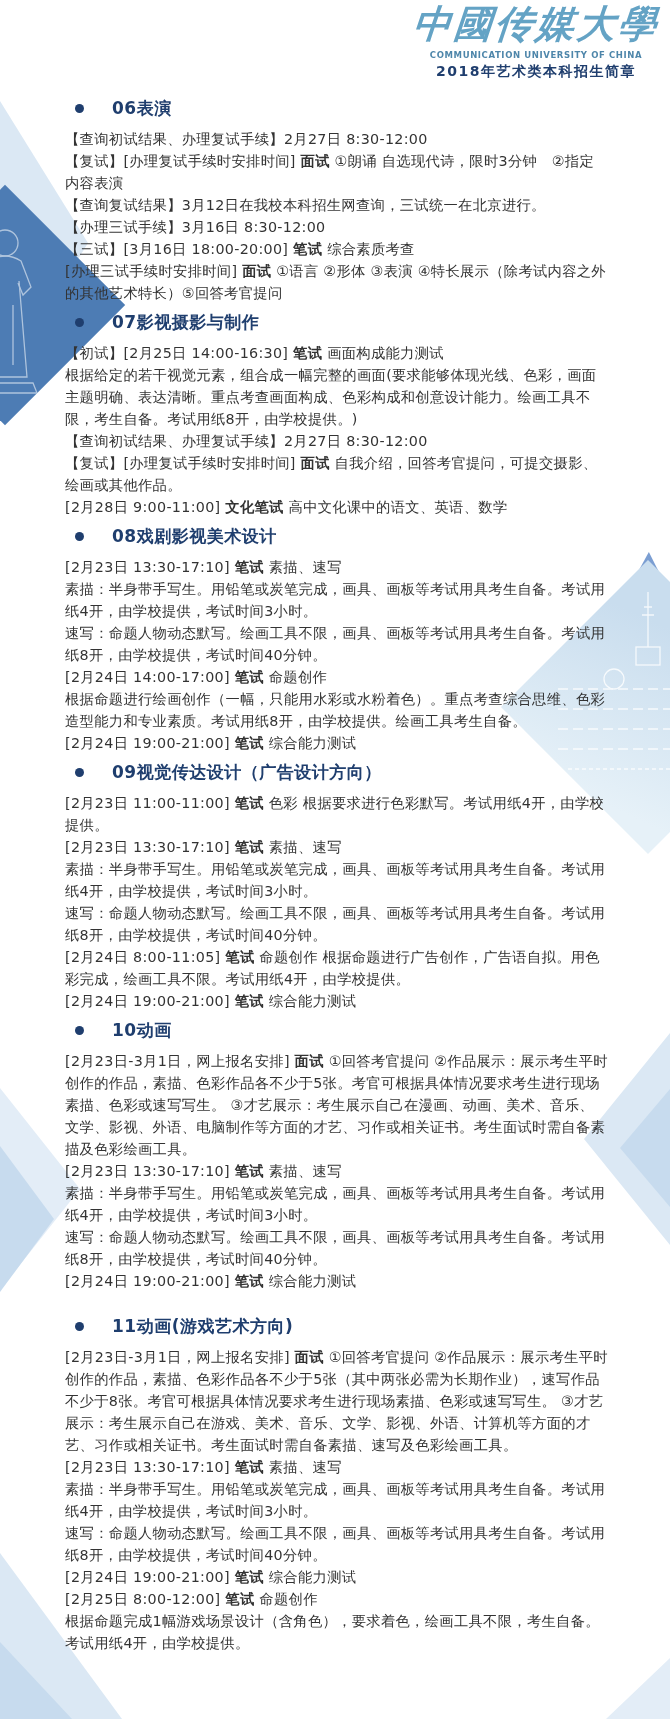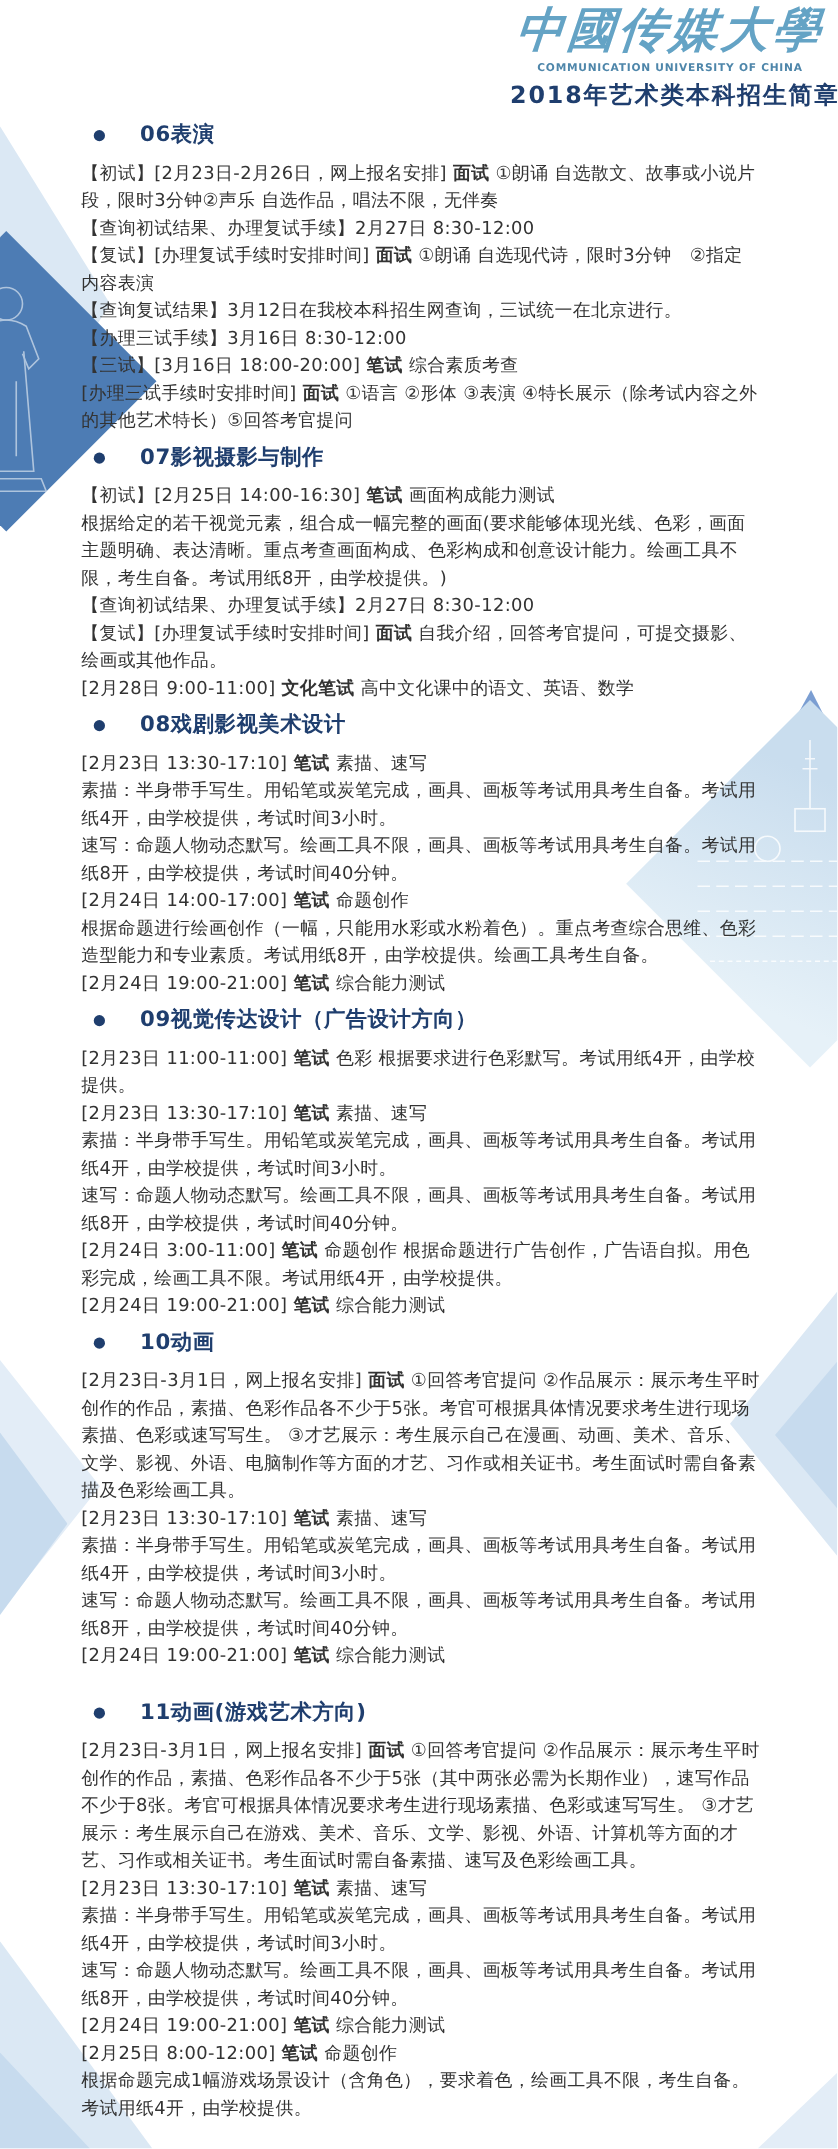--- a/index.html
+++ b/index.html
@@ -47,21 +47,21 @@
   .tri-bottom-left-med{left:0;top:1642px;width:72px;height:77px;
     clip-path:polygon(0 0,100% 100%,0 100%);background:var(--decor-medium);}
   .tri-bottom-right{right:0;top:1658px;width:64px;height:61px;
     clip-path:polygon(100% 0,100% 100%,0 100%);background:var(--decor-light-2);}
   
   .logo-block{position:absolute;top:2px;right:6px;width:256px;text-align:center;z-index:2;}
   .logo-cn{font-size:38px;line-height:1.2;font-weight:bold;font-style:italic;
     color:var(--logo-blue);letter-spacing:3px;transform:skewX(-5deg);white-space:nowrap;}
   .logo-en{font-size:8.5px;font-weight:bold;color:var(--logo-en-blue);
     letter-spacing:.6px;margin-top:2px;white-space:nowrap;}
-  .logo-sub{font-size:19px;font-weight:bold;color:var(--heading-navy);
+  .logo-sub{font-size:14px;font-weight:bold;color:var(--heading-navy);
     letter-spacing:1.5px;margin-top:3px;white-space:nowrap;}
   
   main{position:relative;z-index:1;padding:96px 62px 0 65px;}
   .sec-h{display:flex;align-items:center;gap:28px;margin:6px 0 8px;}
   .sec:first-child .sec-h{margin-top:0;}
   .sec-h.extra-top{margin-top:22px;}
   .bullet{width:9px;height:9px;border-radius:50%;background:var(--heading-navy);
     margin-left:10px;flex:0 0 auto;}
   .sec-title{font-size:17px;line-height:24px;font-weight:bold;
     color:var(--heading-navy);letter-spacing:.5px;}
@@ -117,21 +117,20 @@
     <div class="logo-en">COMMUNICATION UNIVERSITY OF CHINA</div>
     <div class="logo-sub">2018年艺术类本科招生简章</div>
   </header>
 
   <main>
       <section class="sec">
         <div class="sec-h">
           <span class="bullet"></span>
           <span class="sec-title">06表演</span>
         </div>
-        <p class="para"><span>【初试】[2月23日-2月26日，网上报名安排] </span><span class="bd">面试</span><span> ①朗诵 自选散文、故事或小说片段，限时3分钟②声乐 自选作品，唱法不限，无伴奏</span></p>
         <p class="para"><span>【查询初试结果、办理复试手续】2月27日 8:30-12:00</span></p>
         <p class="para"><span>【复试】[办理复试手续时安排时间] </span><span class="bd">面试</span><span> ①朗诵 自选现代诗，限时3分钟　②指定内容表演</span></p>
         <p class="para"><span>【查询复试结果】3月12日在我校本科招生网查询，三试统一在北京进行。</span></p>
         <p class="para"><span>【办理三试手续】3月16日 8:30-12:00</span></p>
         <p class="para"><span>【三试】[3月16日 18:00-20:00] </span><span class="bd">笔试</span><span> 综合素质考查</span></p>
         <p class="para"><span>[办理三试手续时安排时间] </span><span class="bd">面试</span><span> ①语言 ②形体 ③表演 ④特长展示（除考试内容之外的其他艺术特长）⑤回答考官提问</span></p>
       </section>
       <section class="sec">
         <div class="sec-h">
           <span class="bullet"></span>
@@ -157,21 +156,21 @@
       </section>
       <section class="sec">
         <div class="sec-h">
           <span class="bullet"></span>
           <span class="sec-title">09视觉传达设计（广告设计方向）</span>
         </div>
         <p class="para"><span>[2月23日 11:00-11:00] </span><span class="bd">笔试</span><span> 色彩 根据要求进行色彩默写。考试用纸4开，由学校提供。</span></p>
         <p class="para"><span>[2月23日 13:30-17:10] </span><span class="bd">笔试</span><span> 素描、速写</span></p>
         <p class="para"><span>素描：半身带手写生。用铅笔或炭笔完成，画具、画板等考试用具考生自备。考试用纸4开，由学校提供，考试时间3小时。</span></p>
         <p class="para"><span>速写：命题人物动态默写。绘画工具不限，画具、画板等考试用具考生自备。考试用纸8开，由学校提供，考试时间40分钟。</span></p>
-        <p class="para"><span>[2月24日 3:00-11:00] </span><span class="bd">笔试</span><span> 命题创作 根据命题进行广告创作，广告语自拟。用色彩完成，绘画工具不限。考试用纸4开，由学校提供。</span></p>
+        <p class="para"><span>[2月24日 8:00-11:05] </span><span class="bd">笔试</span><span> 命题创作 根据命题进行广告创作，广告语自拟。用色彩完成，绘画工具不限。考试用纸4开，由学校提供。</span></p>
         <p class="para"><span>[2月24日 19:00-21:00] </span><span class="bd">笔试</span><span> 综合能力测试</span></p>
       </section>
       <section class="sec">
         <div class="sec-h">
           <span class="bullet"></span>
           <span class="sec-title">10动画</span>
         </div>
         <p class="para"><span>[2月23日-3月1日，网上报名安排] </span><span class="bd">面试</span><span> ①回答考官提问 ②作品展示：展示考生平时创作的作品，素描、色彩作品各不少于5张。考官可根据具体情况要求考生进行现场素描、色彩或速写写生。 ③才艺展示：考生展示自己在漫画、动画、美术、音乐、文学、影视、外语、电脑制作等方面的才艺、习作或相关证书。考生面试时需自备素描及色彩绘画工具。</span></p>
         <p class="para"><span>[2月23日 13:30-17:10] </span><span class="bd">笔试</span><span> 素描、速写</span></p>
         <p class="para"><span>素描：半身带手写生。用铅笔或炭笔完成，画具、画板等考试用具考生自备。考试用纸4开，由学校提供，考试时间3小时。</span></p>

